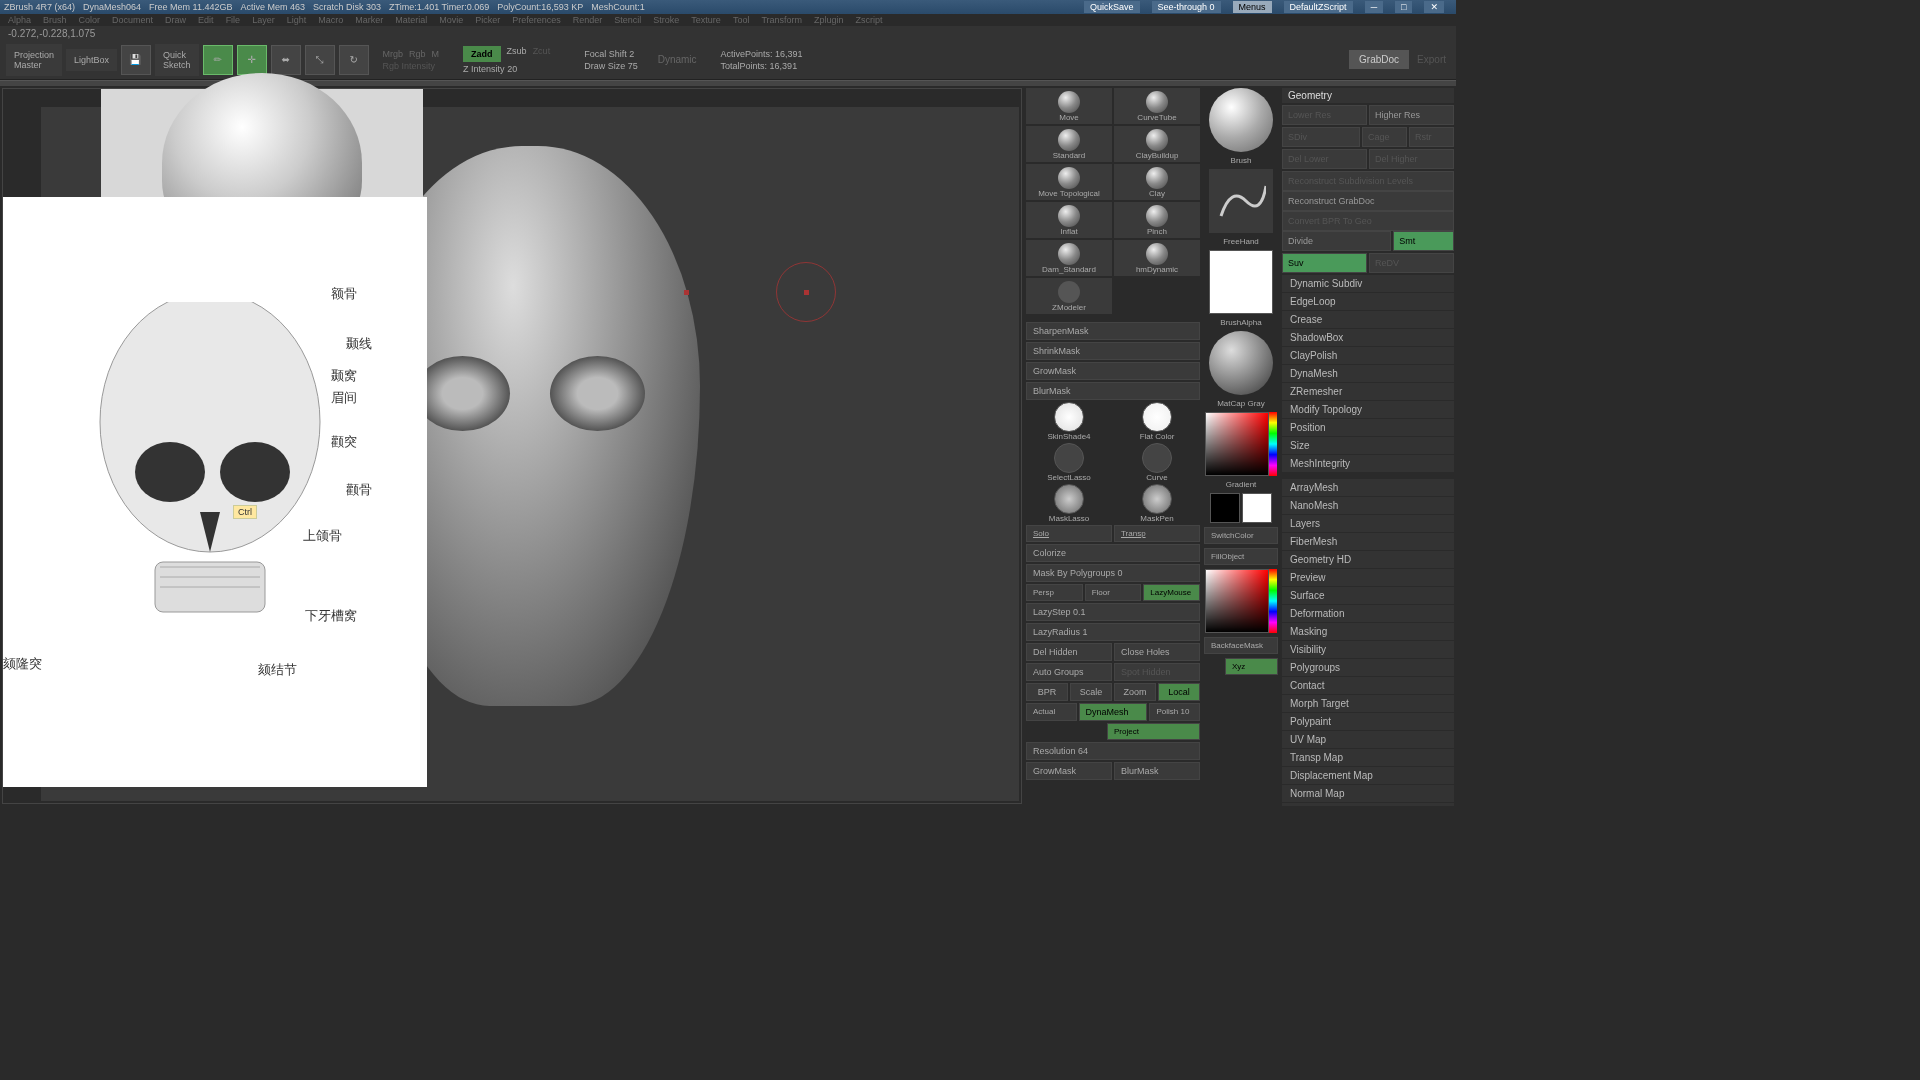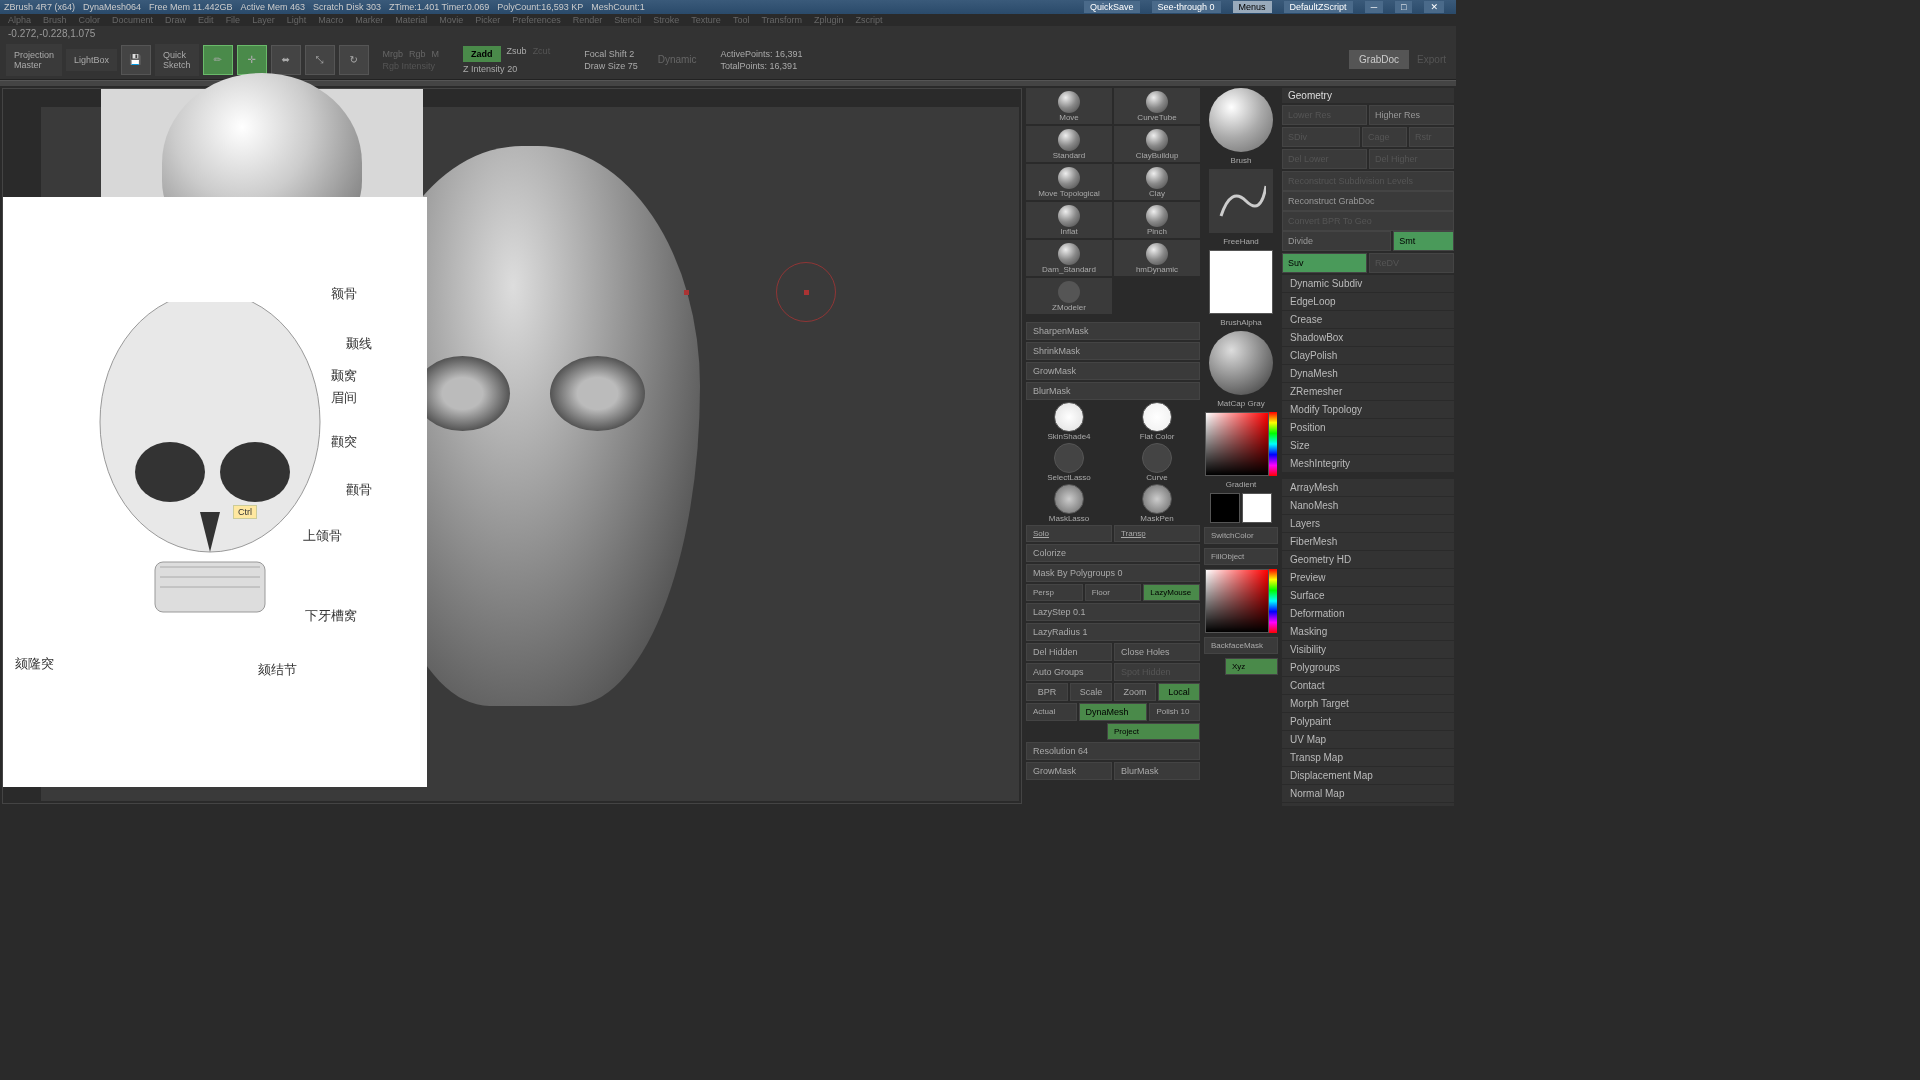--- a/index.html
+++ b/index.html
@@ -185,21 +185,21 @@
         <path d="M85 265 h100 M85 275 h100 M85 285 h100" stroke="#aaa" fill="none"></path>
       </svg>
       <div class="anno" style="right:70px;top:88px">额骨</div>
       <div class="anno" style="right:55px;top:138px">颞线</div>
       <div class="anno" style="right:70px;top:170px">颞窝</div>
       <div class="anno" style="right:70px;top:192px">眉间</div>
       <div class="anno" style="right:70px;top:236px">颧突</div>
       <div class="anno" style="right:55px;top:284px">颧骨</div>
       <div class="anno" style="right:85px;top:330px">上颌骨</div>
       <div class="anno" style="right:70px;top:410px">下牙槽窝</div>
-      <div class="anno" style="left:12px;top:458px">颏隆突</div>
+      <div class="anno" style="left:0;top:458px">颏隆突</div>
       <div class="anno" style="right:130px;top:464px">颏结节</div>
       <div class="ctrl-badge">Ctrl</div>
     </div>
   </div>
 
   <div class="right-panels">
     <div class="brush-grid">
       <div class="brush-cell">
           <div class="ball"></div>
           <span>Move</span>

